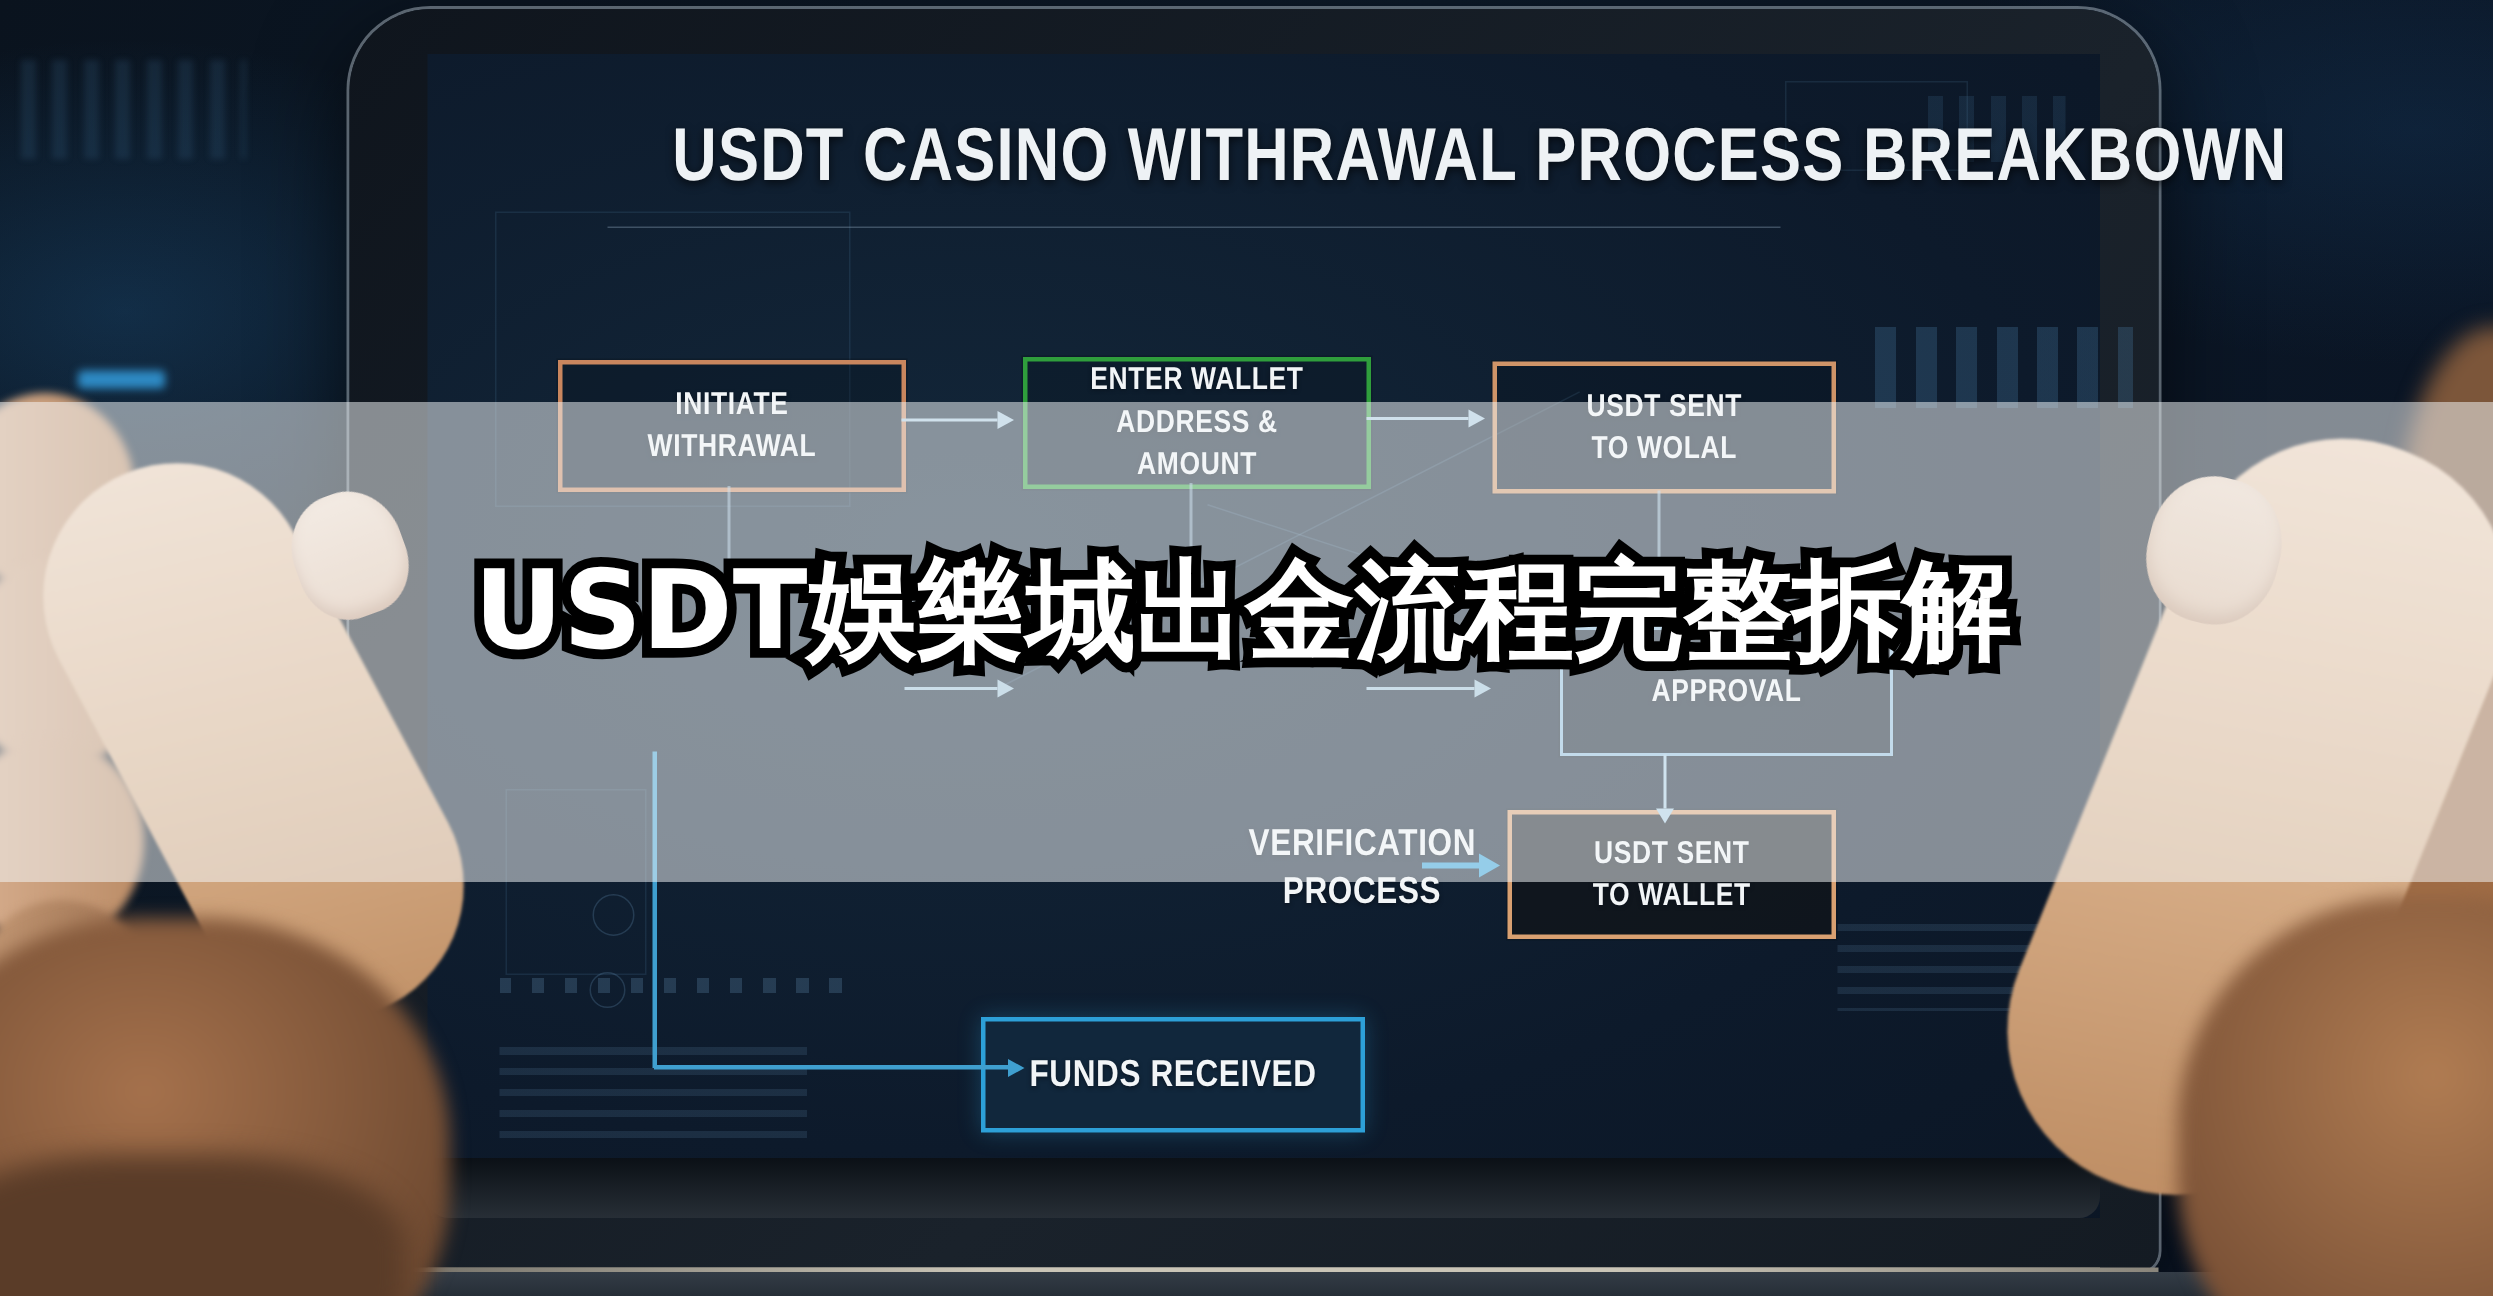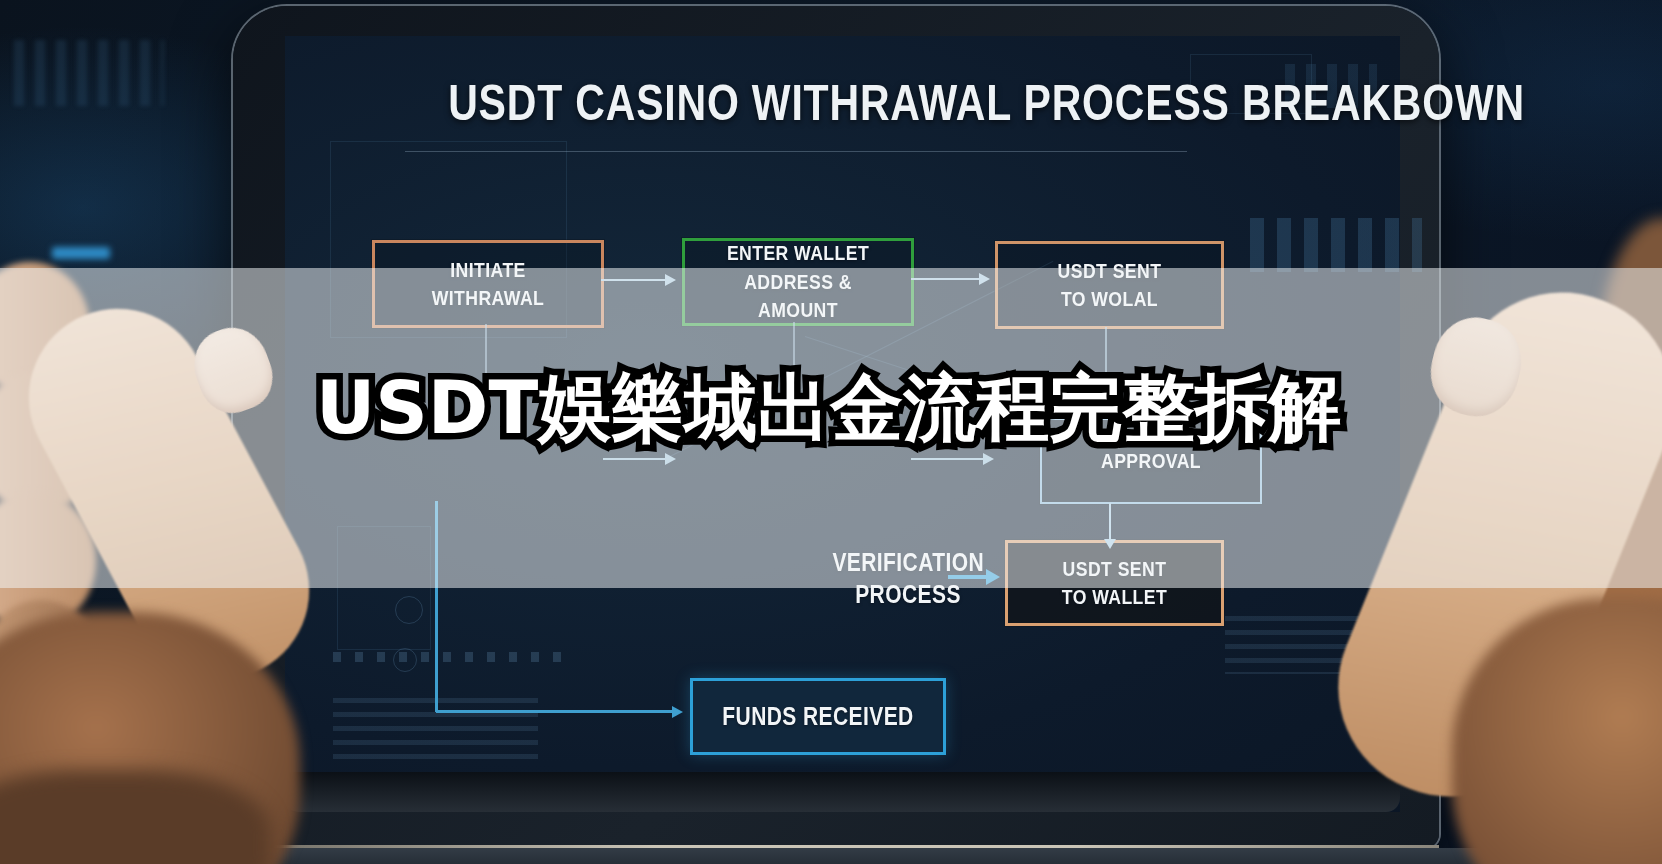--- a/index.html
+++ b/index.html
@@ -49,21 +49,21 @@
         background:rgba(8,18,28,.30);box-shadow:0 0 0 1px rgba(10,18,26,.35);}
   .node-label{width:100%;text-align:center;color:#f2f5f7;font-weight:bold;font-size:21px;
         line-height:1.35;letter-spacing:.5px;text-shadow:0 1px 3px rgba(8,16,26,.7);}
   .n0{left:372px;top:240px;width:226px;height:82px;border:3px solid #c9865e;}
   .n1{left:682px;top:238px;width:226px;height:82px;border:3px solid #2f9e3c;}
   .n2{left:995px;top:241px;width:223px;height:82px;border:3px solid #cf9468;}
   .n3{left:375px;top:420px;width:225px;height:81px;border:2px solid #a7cde8;}
   .n4{left:682px;top:418px;width:226px;height:82px;border:2px solid #c6d4df;}
   .n5{left:1000px;top:418px;width:218px;height:82px;border:2px solid #8fbcdc;margin-left:40px;}
   .n6{left:1005px;top:540px;width:213px;height:80px;border:3px solid #d9a071;background:rgba(16,21,27,.85);}
-  .n7{left:690px;top:678px;width:250px;height:71px;border:3px solid #2da0d8;background:#11273c;
+  .n7{left:654px;top:678px;width:250px;height:71px;border:3px solid #2da0d8;background:#11273c;
       box-shadow:0 0 14px rgba(45,160,216,.30);}
   .n7 .node-label{font-size:25px;}
   .float-label{left:818px;top:546px;width:180px;text-align:center;color:#f2f5f7;font-weight:bold;
       font-size:25px;line-height:1.28;letter-spacing:.5px;text-shadow:0 1px 3px rgba(8,16,26,.7);}
 
   
   .ar{position:absolute;--c:#a9c9de;background:var(--c);height:2px;}
   .ar::after{content:"";position:absolute;right:-11px;top:50%;transform:translateY(-50%);
       border-left:11px solid var(--c);border-top:6px solid transparent;border-bottom:6px solid transparent;}
   .ar.thick{height:4px;}

